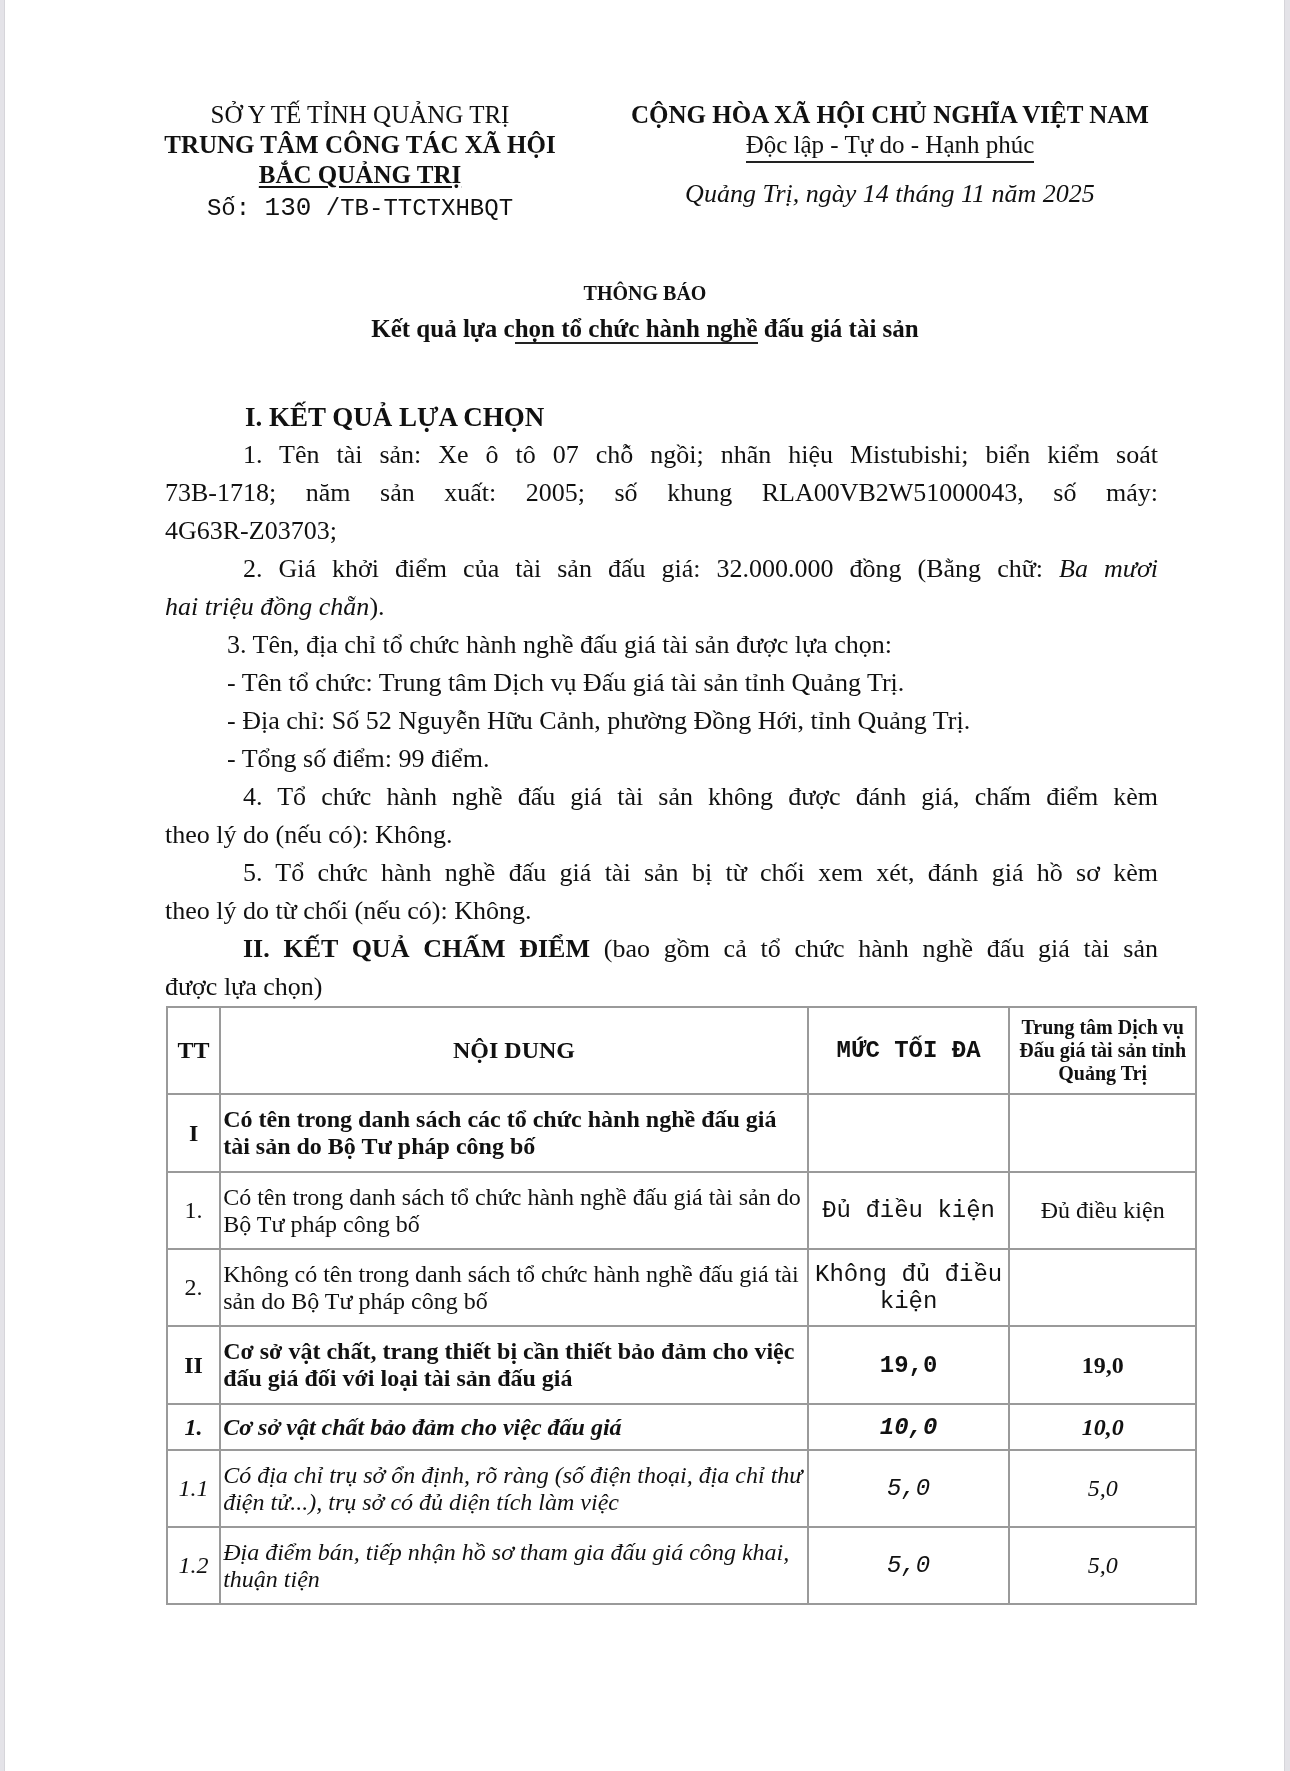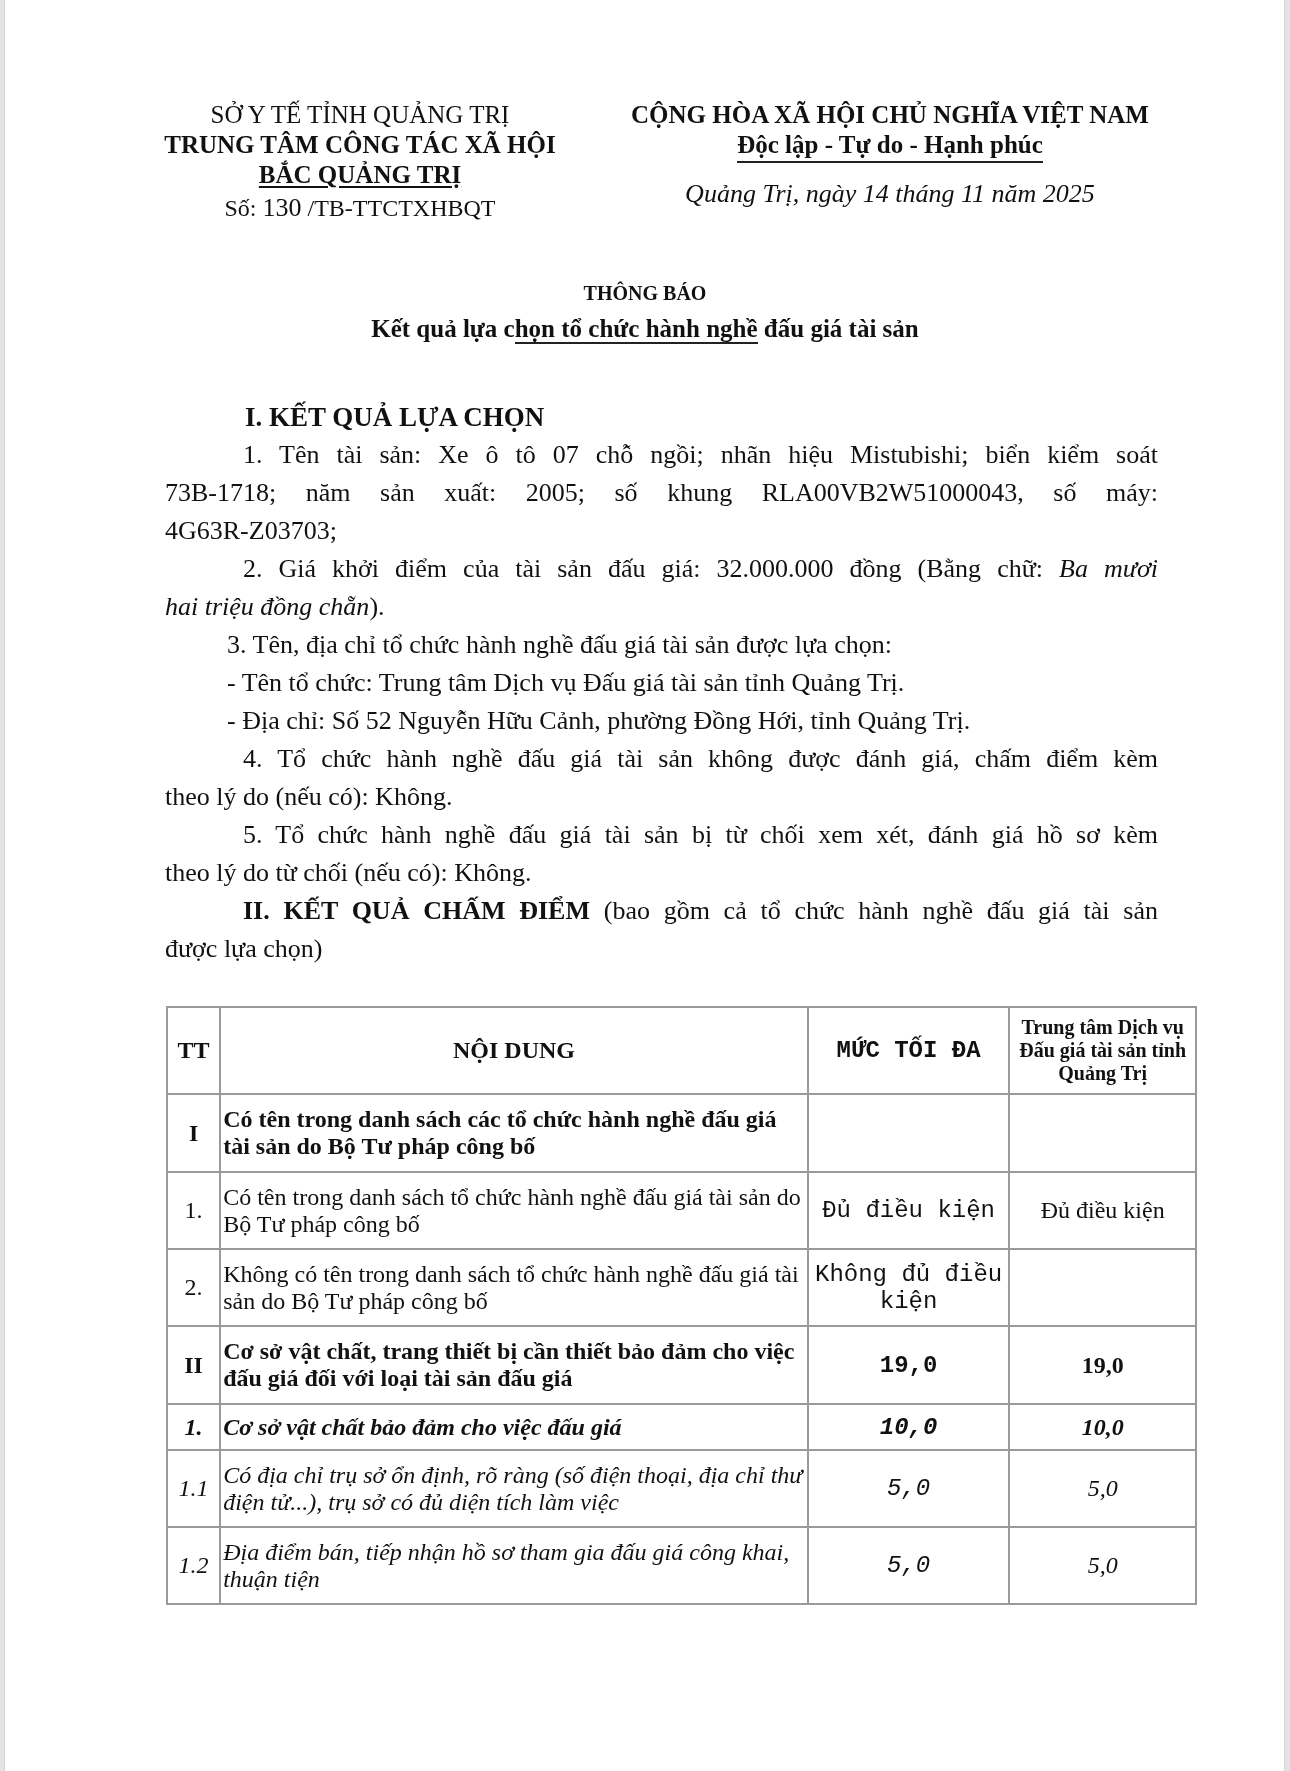--- a/index.html
+++ b/index.html
@@ -12,29 +12,29 @@
     .edge-left { position: absolute; left: 0; top: 0; width: 5px; height: 1771px; background: #e4e3e8; border-right: 1px solid #d6d5da; }
     .edge-right { position: absolute; right: 0; top: 0; width: 6px; height: 1771px; background: #e4e3e8; border-left: 1px solid #d6d5da; }
 
     .header-left {
       position: absolute; left: 140px; top: 100px; width: 440px;
       text-align: center; font-size: 25px; line-height: 30px;
     }
     .header-left .agency { font-weight: normal; }
     .header-left .org { font-weight: bold; }
     .header-left .org-sub { font-weight: bold; text-decoration: underline; text-underline-offset: 3px; }
-    .header-left .docno { margin-top: 3px; font-size: 24px; }
+    .header-left .docno { margin-top: 3px; font-size: 24px; font-family: Liberation Mono, monospace; }
     .header-left .docno .num { font-size: 26px; }
 
     .header-right {
       position: absolute; left: 590px; top: 100px; width: 600px;
       text-align: center; font-size: 25px; line-height: 30px;
     }
     .header-right .nation { font-weight: bold; }
-    .header-right .motto { font-weight: bold; display: inline-block; border-bottom: 2px solid #222; padding-bottom: 1px; }
+    .header-right .motto { font-weight: normal; display: inline-block; border-bottom: 2px solid #222; padding-bottom: 1px; }
     .header-right .date { font-style: italic; margin-top: 16px; font-size: 26px; }
 
     .title-block { position: absolute; left: 0; top: 276px; width: 1290px; text-align: center; }
     .title { font-weight: bold; font-size: 20px; line-height: 34px; }
     .subtitle { font-weight: bold; font-size: 25px; line-height: 34px; margin-top: 2px; }
     .subtitle .ul { border-bottom: 2px solid #222; }
 
     .body-text {
       position: absolute; left: 165px; top: 398px; width: 993px;
       font-size: 26px; line-height: 38px; text-align: justify;
@@ -97,20 +97,21 @@
 <div class="body-text">
   <div class="section-head">I. KẾT QUẢ LỰA CHỌN</div>
   <div class="p indent justify-last">1. Tên tài sản: Xe ô tô 07 chỗ ngồi; nhãn hiệu Mistubishi; biển kiểm soát</div>
   <div class="p justify-last">73B-1718; năm sản xuất: 2005; số khung RLA00VB2W51000043, số máy:</div>
   <div class="p">4G63R-Z03703;</div>
   <div class="p indent justify-last"><span>2. Giá khởi điểm của tài sản đấu giá: 32.000.000 đồng (Bằng chữ: </span><span class="italic">Ba mươi</span></div>
   <div class="p"><span class="italic">hai triệu đồng chẵn</span><span>).</span></div>
   <div class="p indent-sm" style="padding-left:62px">3. Tên, địa chỉ tổ chức hành nghề đấu giá tài sản được lựa chọn:</div>
   <div class="p indent-sm">- Tên tổ chức: Trung tâm Dịch vụ Đấu giá tài sản tỉnh Quảng Trị.</div>
   <div class="p indent-sm">- Địa chỉ: Số 52 Nguyễn Hữu Cảnh, phường Đồng Hới, tỉnh Quảng Trị.</div>
+  <div class="p indent-sm">- Tổng số điểm: 99 điểm.</div>
   <div class="p indent justify-last">4. Tổ chức hành nghề đấu giá tài sản không được đánh giá, chấm điểm kèm</div>
   <div class="p">theo lý do (nếu có): Không.</div>
   <div class="p indent justify-last">5. Tổ chức hành nghề đấu giá tài sản bị từ chối xem xét, đánh giá hồ sơ kèm</div>
   <div class="p">theo lý do từ chối (nếu có): Không.</div>
   <div class="p indent justify-last"><span class="bold">II. KẾT QUẢ CHẤM ĐIỂM</span><span> (bao gồm cả tổ chức hành nghề đấu giá tài sản</span></div>
   <div class="p">được lựa chọn)</div>
 </div>
 
 <table class="score">
   <thead>

